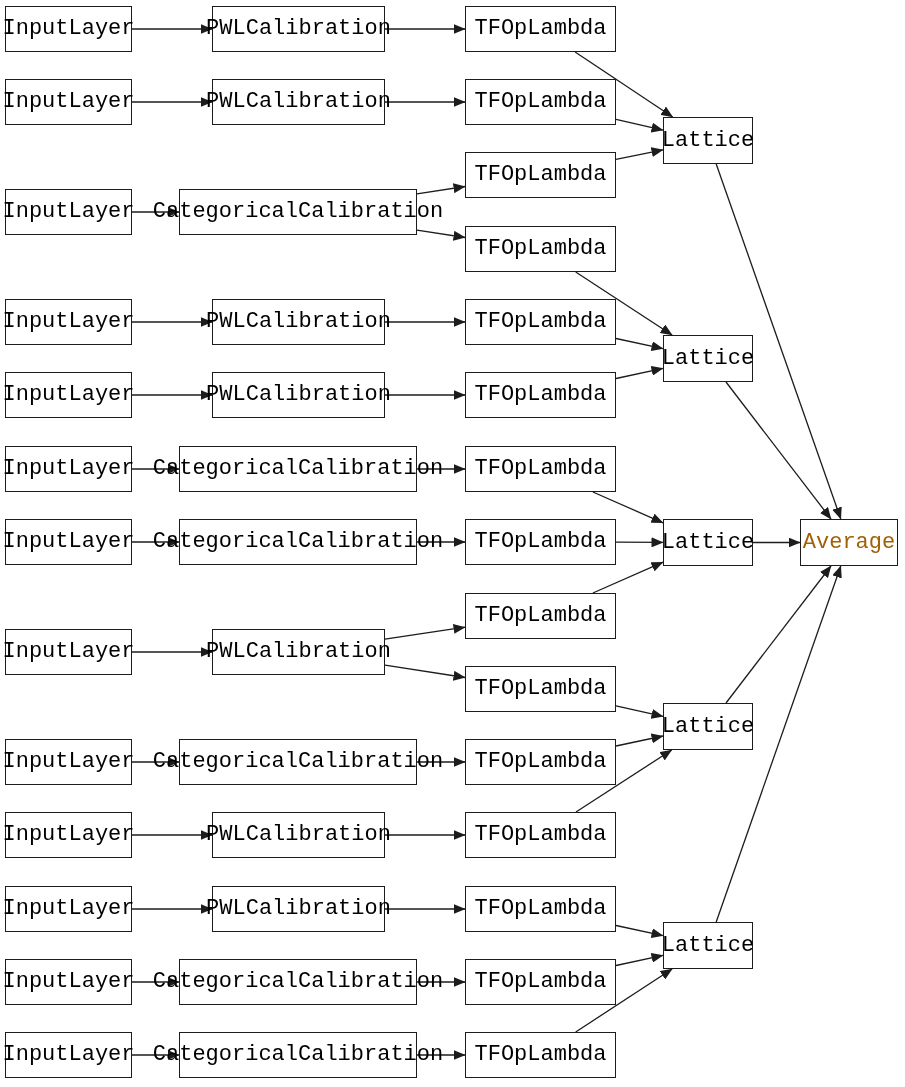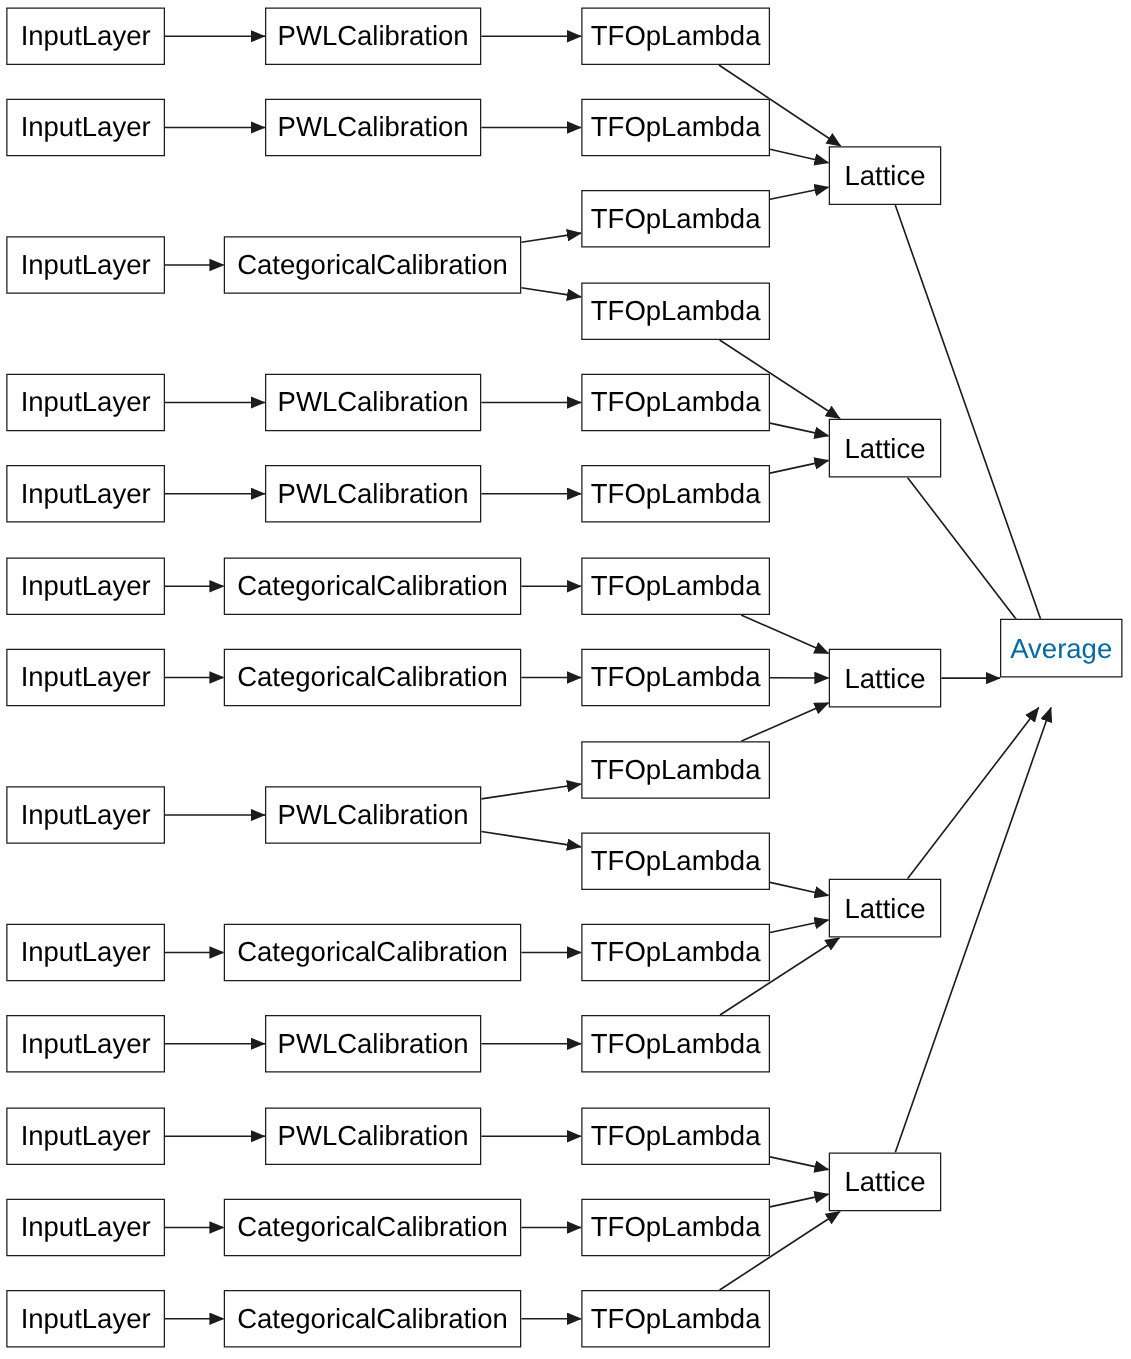--- a/index.html
+++ b/index.html
@@ -5,21 +5,21 @@
   html, body {
     margin: 0;
     padding: 0;
     background: #ffffff;
   }
   .diagram {
     position: relative;
     width: 905px;
     height: 1087px;
     background: #ffffff;
-    font-family: Liberation Sans, sans-serif;
+    font-family: Liberation Mono, monospace;
     overflow: hidden;
   }
   svg.edge-layer {
     position: absolute;
     left: 0;
     top: 0;
     width: 905px;
     height: 1087px;
   }
   .node {
@@ -137,15 +137,15 @@
       <div class="node" style="left: 5px; top: 886px; width: 127px; height: 46px; border-color: rgb(28, 28, 28); background: rgb(255, 255, 255); color: rgb(0, 0, 0);">InputLayer</div>
       <div class="node" style="left: 212px; top: 886px; width: 173px; height: 46px; border-color: rgb(28, 28, 28); background: rgb(255, 255, 255); color: rgb(0, 0, 0);">PWLCalibration</div>
       <div class="node" style="left: 465px; top: 886px; width: 151px; height: 46px; border-color: rgb(28, 28, 28); background: rgb(255, 255, 255); color: rgb(0, 0, 0);">TFOpLambda</div>
       <div class="node" style="left: 5px; top: 959px; width: 127px; height: 46px; border-color: rgb(28, 28, 28); background: rgb(255, 255, 255); color: rgb(0, 0, 0);">InputLayer</div>
       <div class="node" style="left: 179px; top: 959px; width: 238px; height: 46px; border-color: rgb(28, 28, 28); background: rgb(255, 255, 255); color: rgb(0, 0, 0);">CategoricalCalibration</div>
       <div class="node" style="left: 465px; top: 959px; width: 151px; height: 46px; border-color: rgb(28, 28, 28); background: rgb(255, 255, 255); color: rgb(0, 0, 0);">TFOpLambda</div>
       <div class="node" style="left: 5px; top: 1032px; width: 127px; height: 46px; border-color: rgb(28, 28, 28); background: rgb(255, 255, 255); color: rgb(0, 0, 0);">InputLayer</div>
       <div class="node" style="left: 179px; top: 1032px; width: 238px; height: 46px; border-color: rgb(28, 28, 28); background: rgb(255, 255, 255); color: rgb(0, 0, 0);">CategoricalCalibration</div>
       <div class="node" style="left: 465px; top: 1032px; width: 151px; height: 46px; border-color: rgb(28, 28, 28); background: rgb(255, 255, 255); color: rgb(0, 0, 0);">TFOpLambda</div>
       <div class="node" style="left: 663px; top: 922px; width: 90px; height: 47px; border-color: rgb(28, 28, 28); background: rgb(255, 255, 255); color: rgb(0, 0, 0);">Lattice</div>
-      <div class="node" style="left: 800px; top: 495px; width: 98px; height: 47px; border-color: rgb(28, 28, 28); background: rgb(255, 255, 255); color: #0369a1;">Average</div>
+      <div class="node" style="left: 800px; top: 519px; width: 98px; height: 47px; border-color: rgb(28, 28, 28); background: rgb(255, 255, 255); color: #a16207;">Average</div>
     </div>
 </div>
 
 </body></html>

